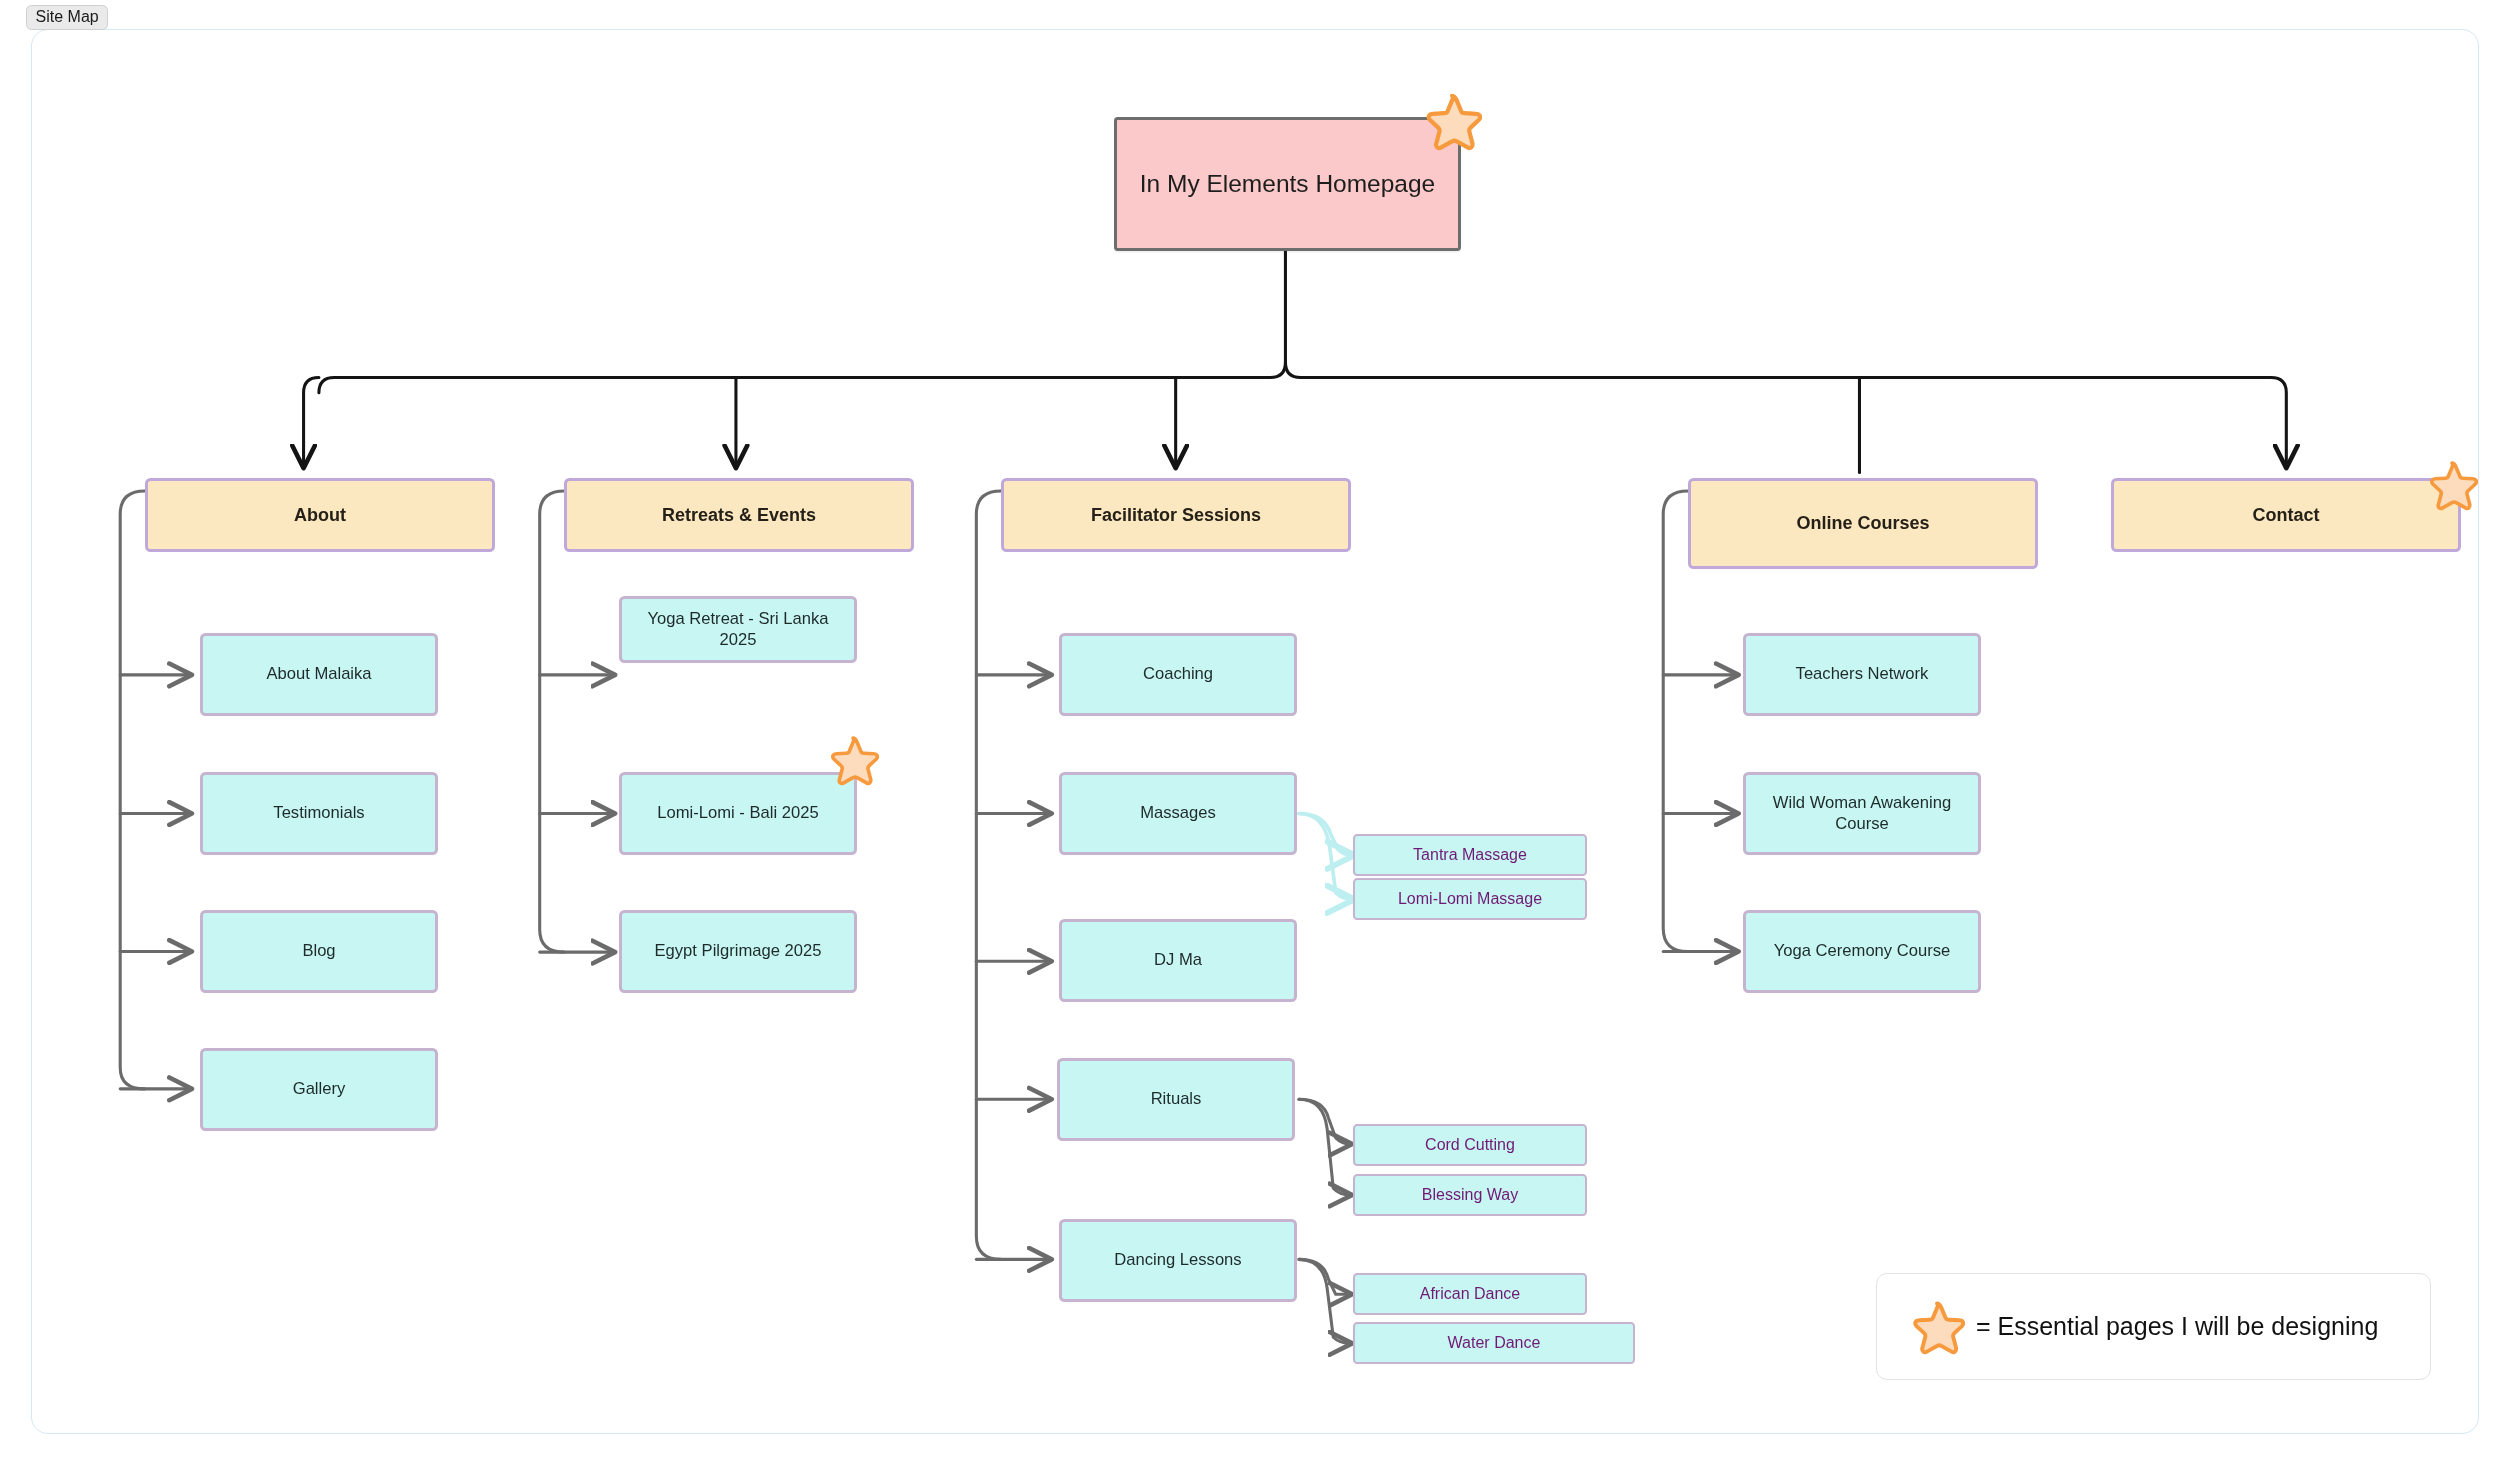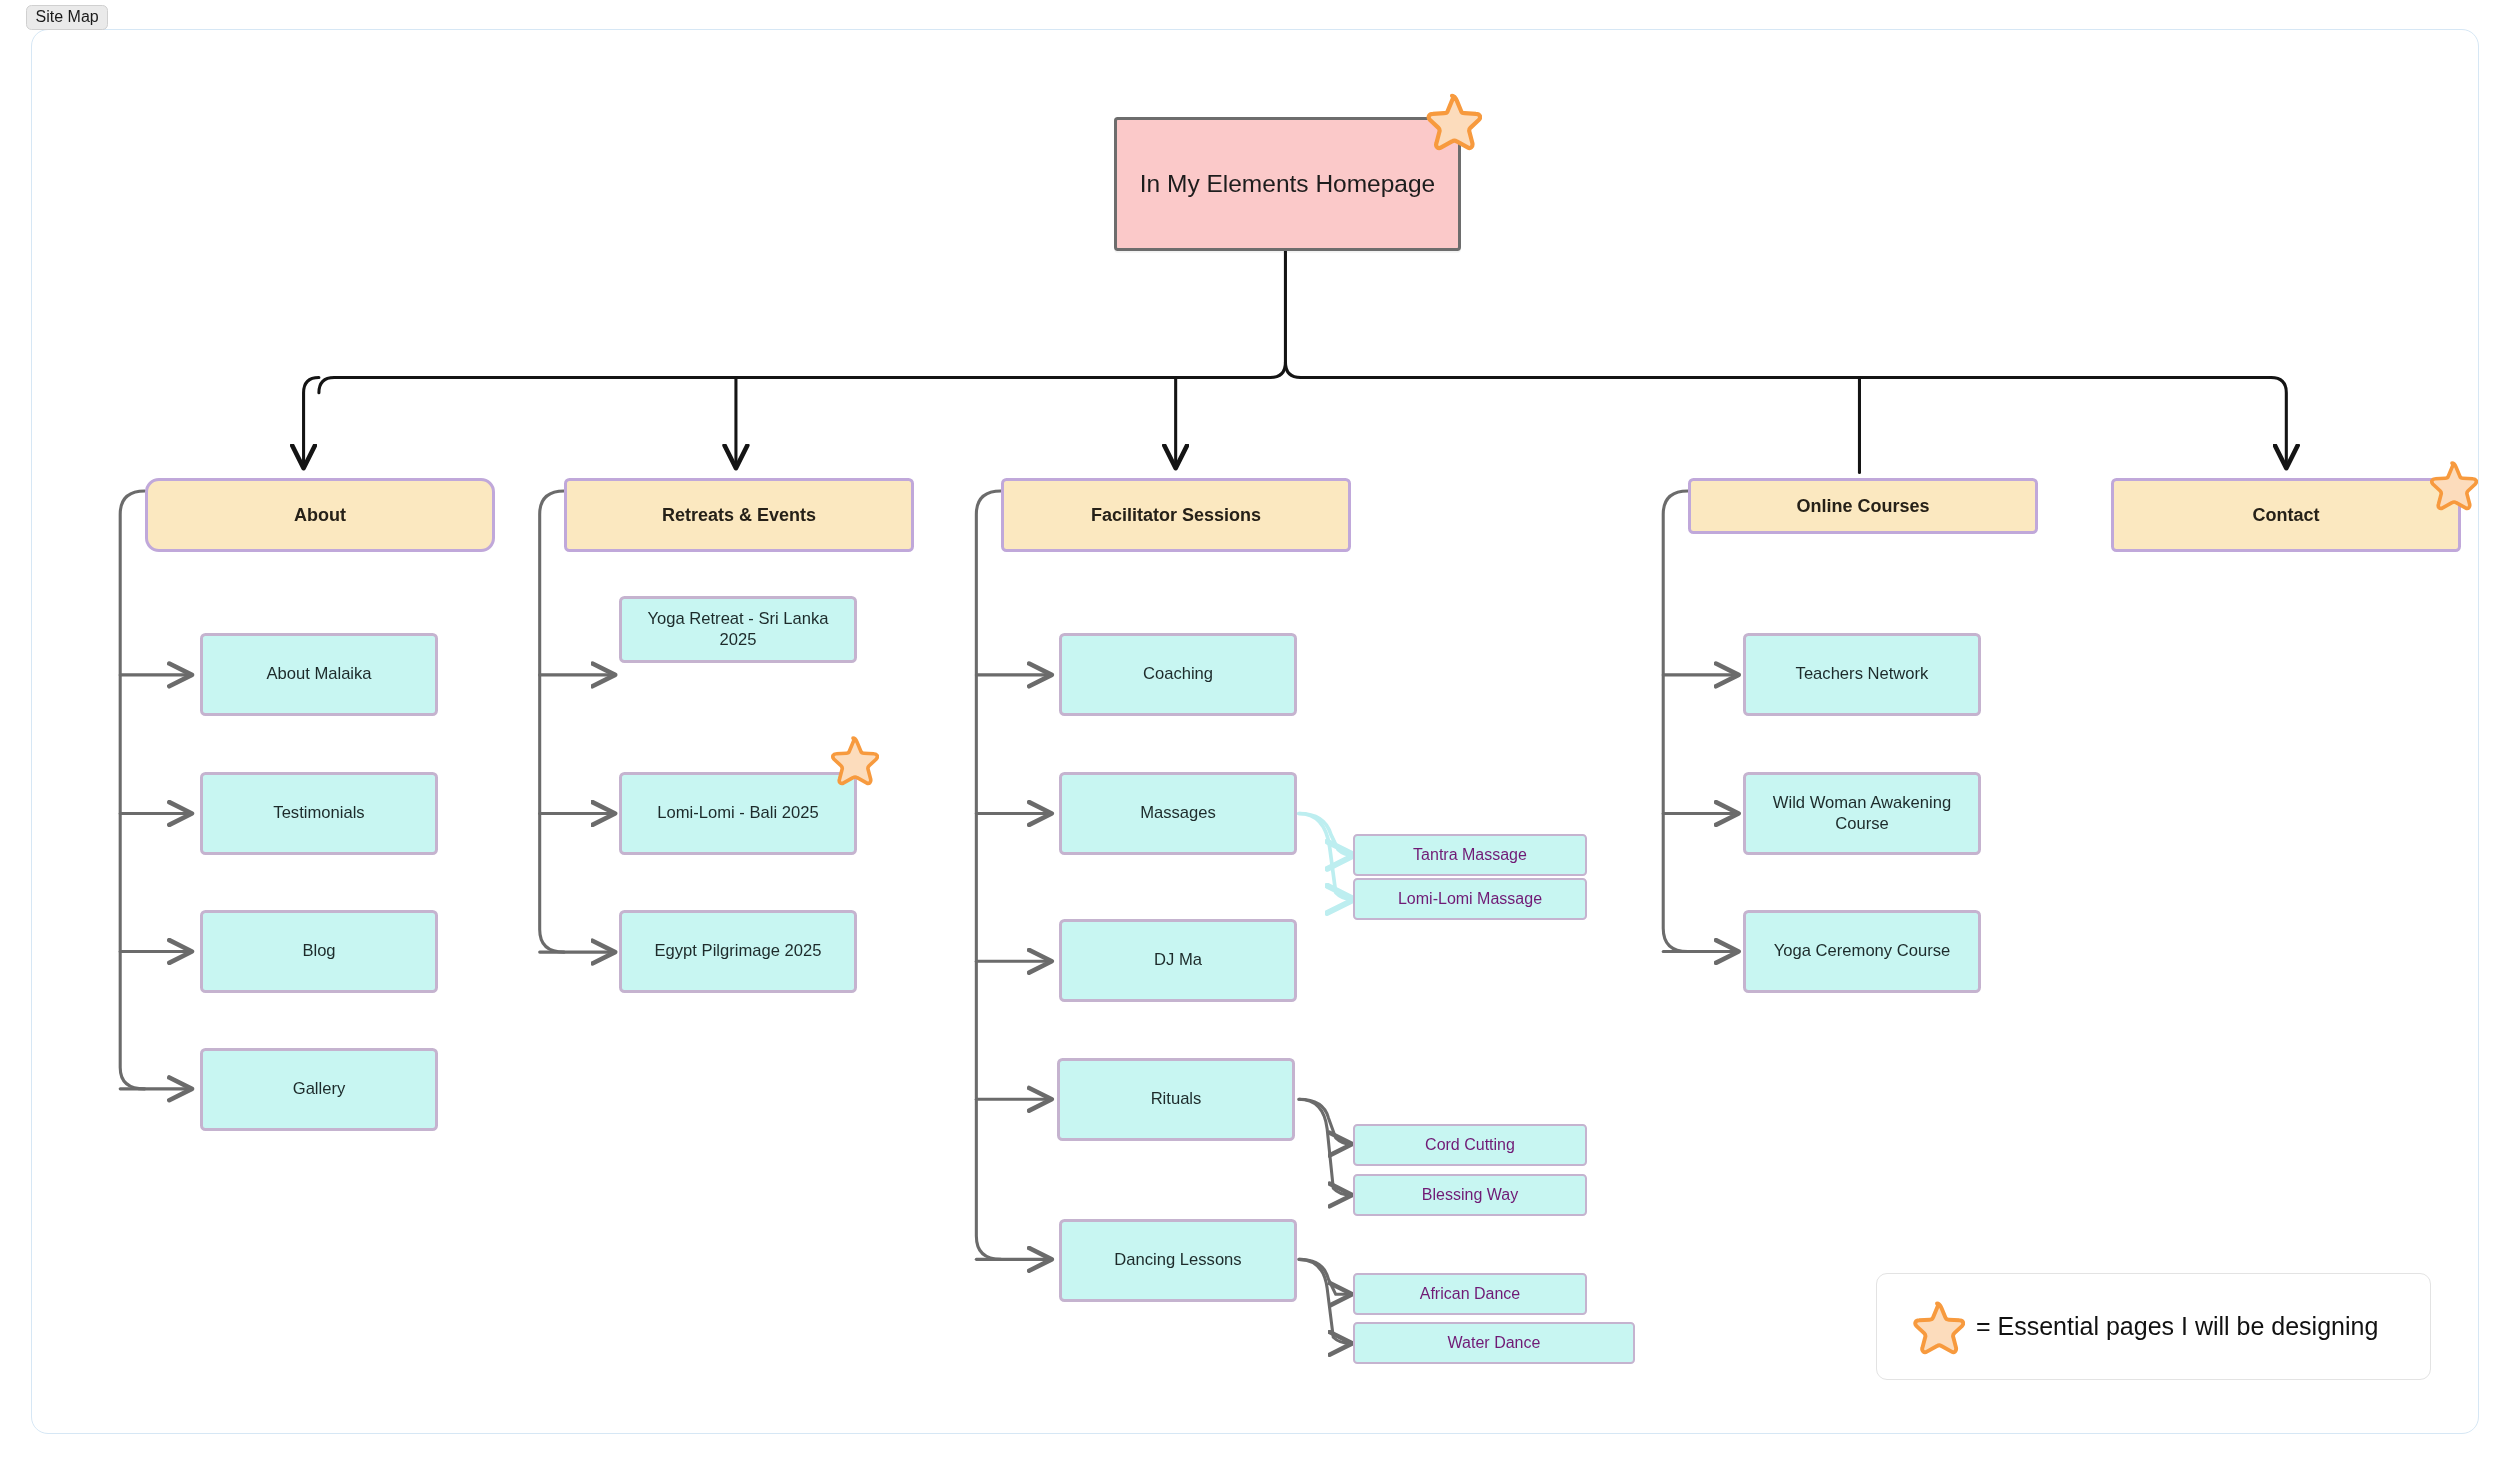--- a/index.html
+++ b/index.html
@@ -151,21 +151,21 @@
 
 <div class="node root" style="left:1114px;top:117px;width:347px;height:134px;">
   <span class="lbl">In My Elements Homepage</span>
 </div>
 <div class="star" style="left:1422px;top:91px;width:60px;height:60px;">
   <svg viewBox="0 0 100 100">
       <path d="M50 8 C54 8 56 11 58 16 L65 33 C66 36 68 37 71 37 L90 38 C96 38 99 43 95 48 L81 61 C79 63 78 65 79 68 L84 87 C85 93 81 97 76 94 L58 84 C55 82 53 82 50 84 L32 94 C27 97 22 93 24 87 L29 68 C30 65 29 63 27 61 L13 48 C9 43 12 38 18 38 L37 37 C40 37 42 36 43 33 L50 16 C52 11 54 8 50 8 Z" fill="#fcdcbc" stroke="#f79a3e" stroke-width="7" stroke-linejoin="round"></path>
     </svg>
 </div>
 
-<div class="node cat" style="left:145px;top:478px;width:350px;height:74px;border-radius:14px;">
+<div class="node cat" style="left:145px;top:478px;width:350px;height:74px;">
   <span class="lbl">About</span>
 </div>
 <div class="node child" style="left:200px;top:633px;width:238px;height:83px;">
   <span class="lbl">About Malaika</span>
 </div>
 <div class="node child" style="left:200px;top:772px;width:238px;height:83px;">
   <span class="lbl">Testimonials</span>
 </div>
 <div class="node child" style="left:200px;top:910px;width:238px;height:83px;">
   <span class="lbl">Blog</span>
@@ -222,21 +222,21 @@
 <div class="node child" style="left:1059px;top:1219px;width:238px;height:83px;">
   <span class="lbl">Dancing Lessons</span>
 </div>
 <div class="node grand" style="left:1353px;top:1273px;width:234px;height:42px;">
   <span class="lbl">African Dance</span>
 </div>
 <div class="node grand" style="left:1353px;top:1322px;width:282px;height:42px;">
   <span class="lbl">Water Dance</span>
 </div>
 
-<div class="node cat" style="left:1688px;top:478px;width:350px;height:56px;">
+<div class="node cat" style="left:1688px;top:478px;width:350px;height:91px;">
   <span class="lbl">Online Courses</span>
 </div>
 <div class="node child" style="left:1743px;top:633px;width:238px;height:83px;">
   <span class="lbl">Teachers Network</span>
 </div>
 <div class="node child" style="left:1743px;top:772px;width:238px;height:83px;">
   <span class="lbl">Wild Woman Awakening Course</span>
 </div>
 <div class="node child" style="left:1743px;top:910px;width:238px;height:83px;">
   <span class="lbl">Yoga Ceremony Course</span>

